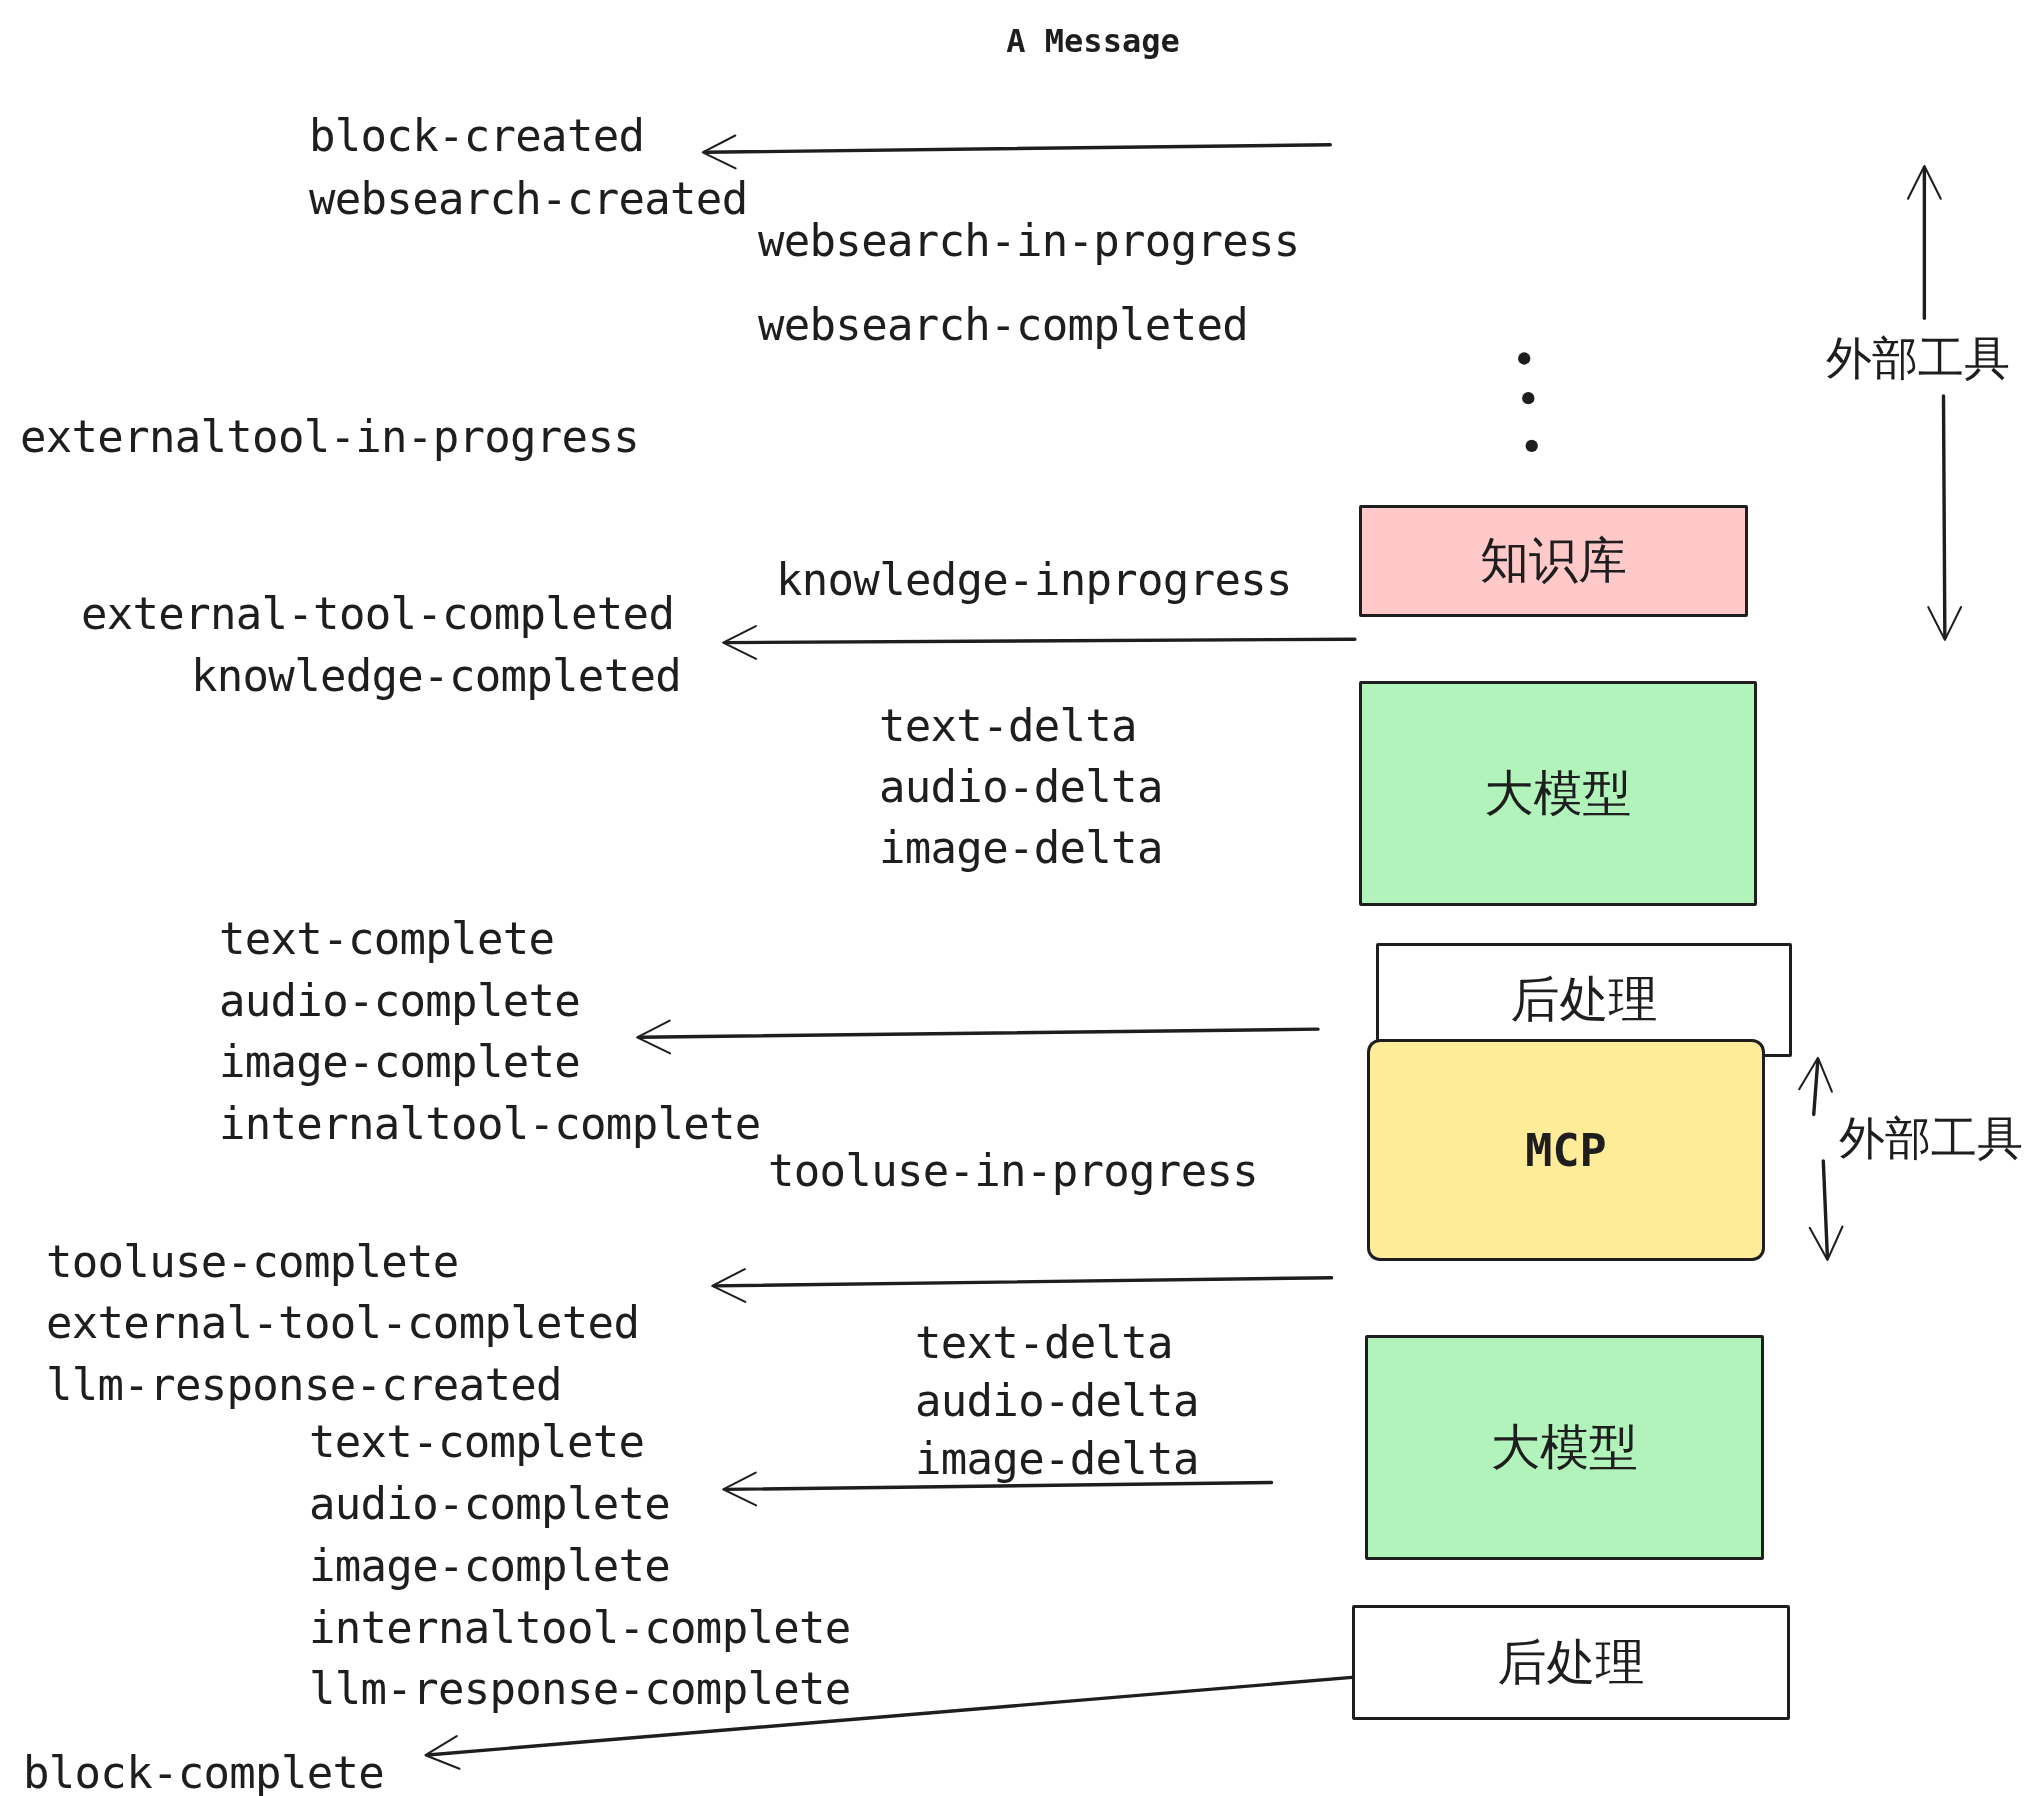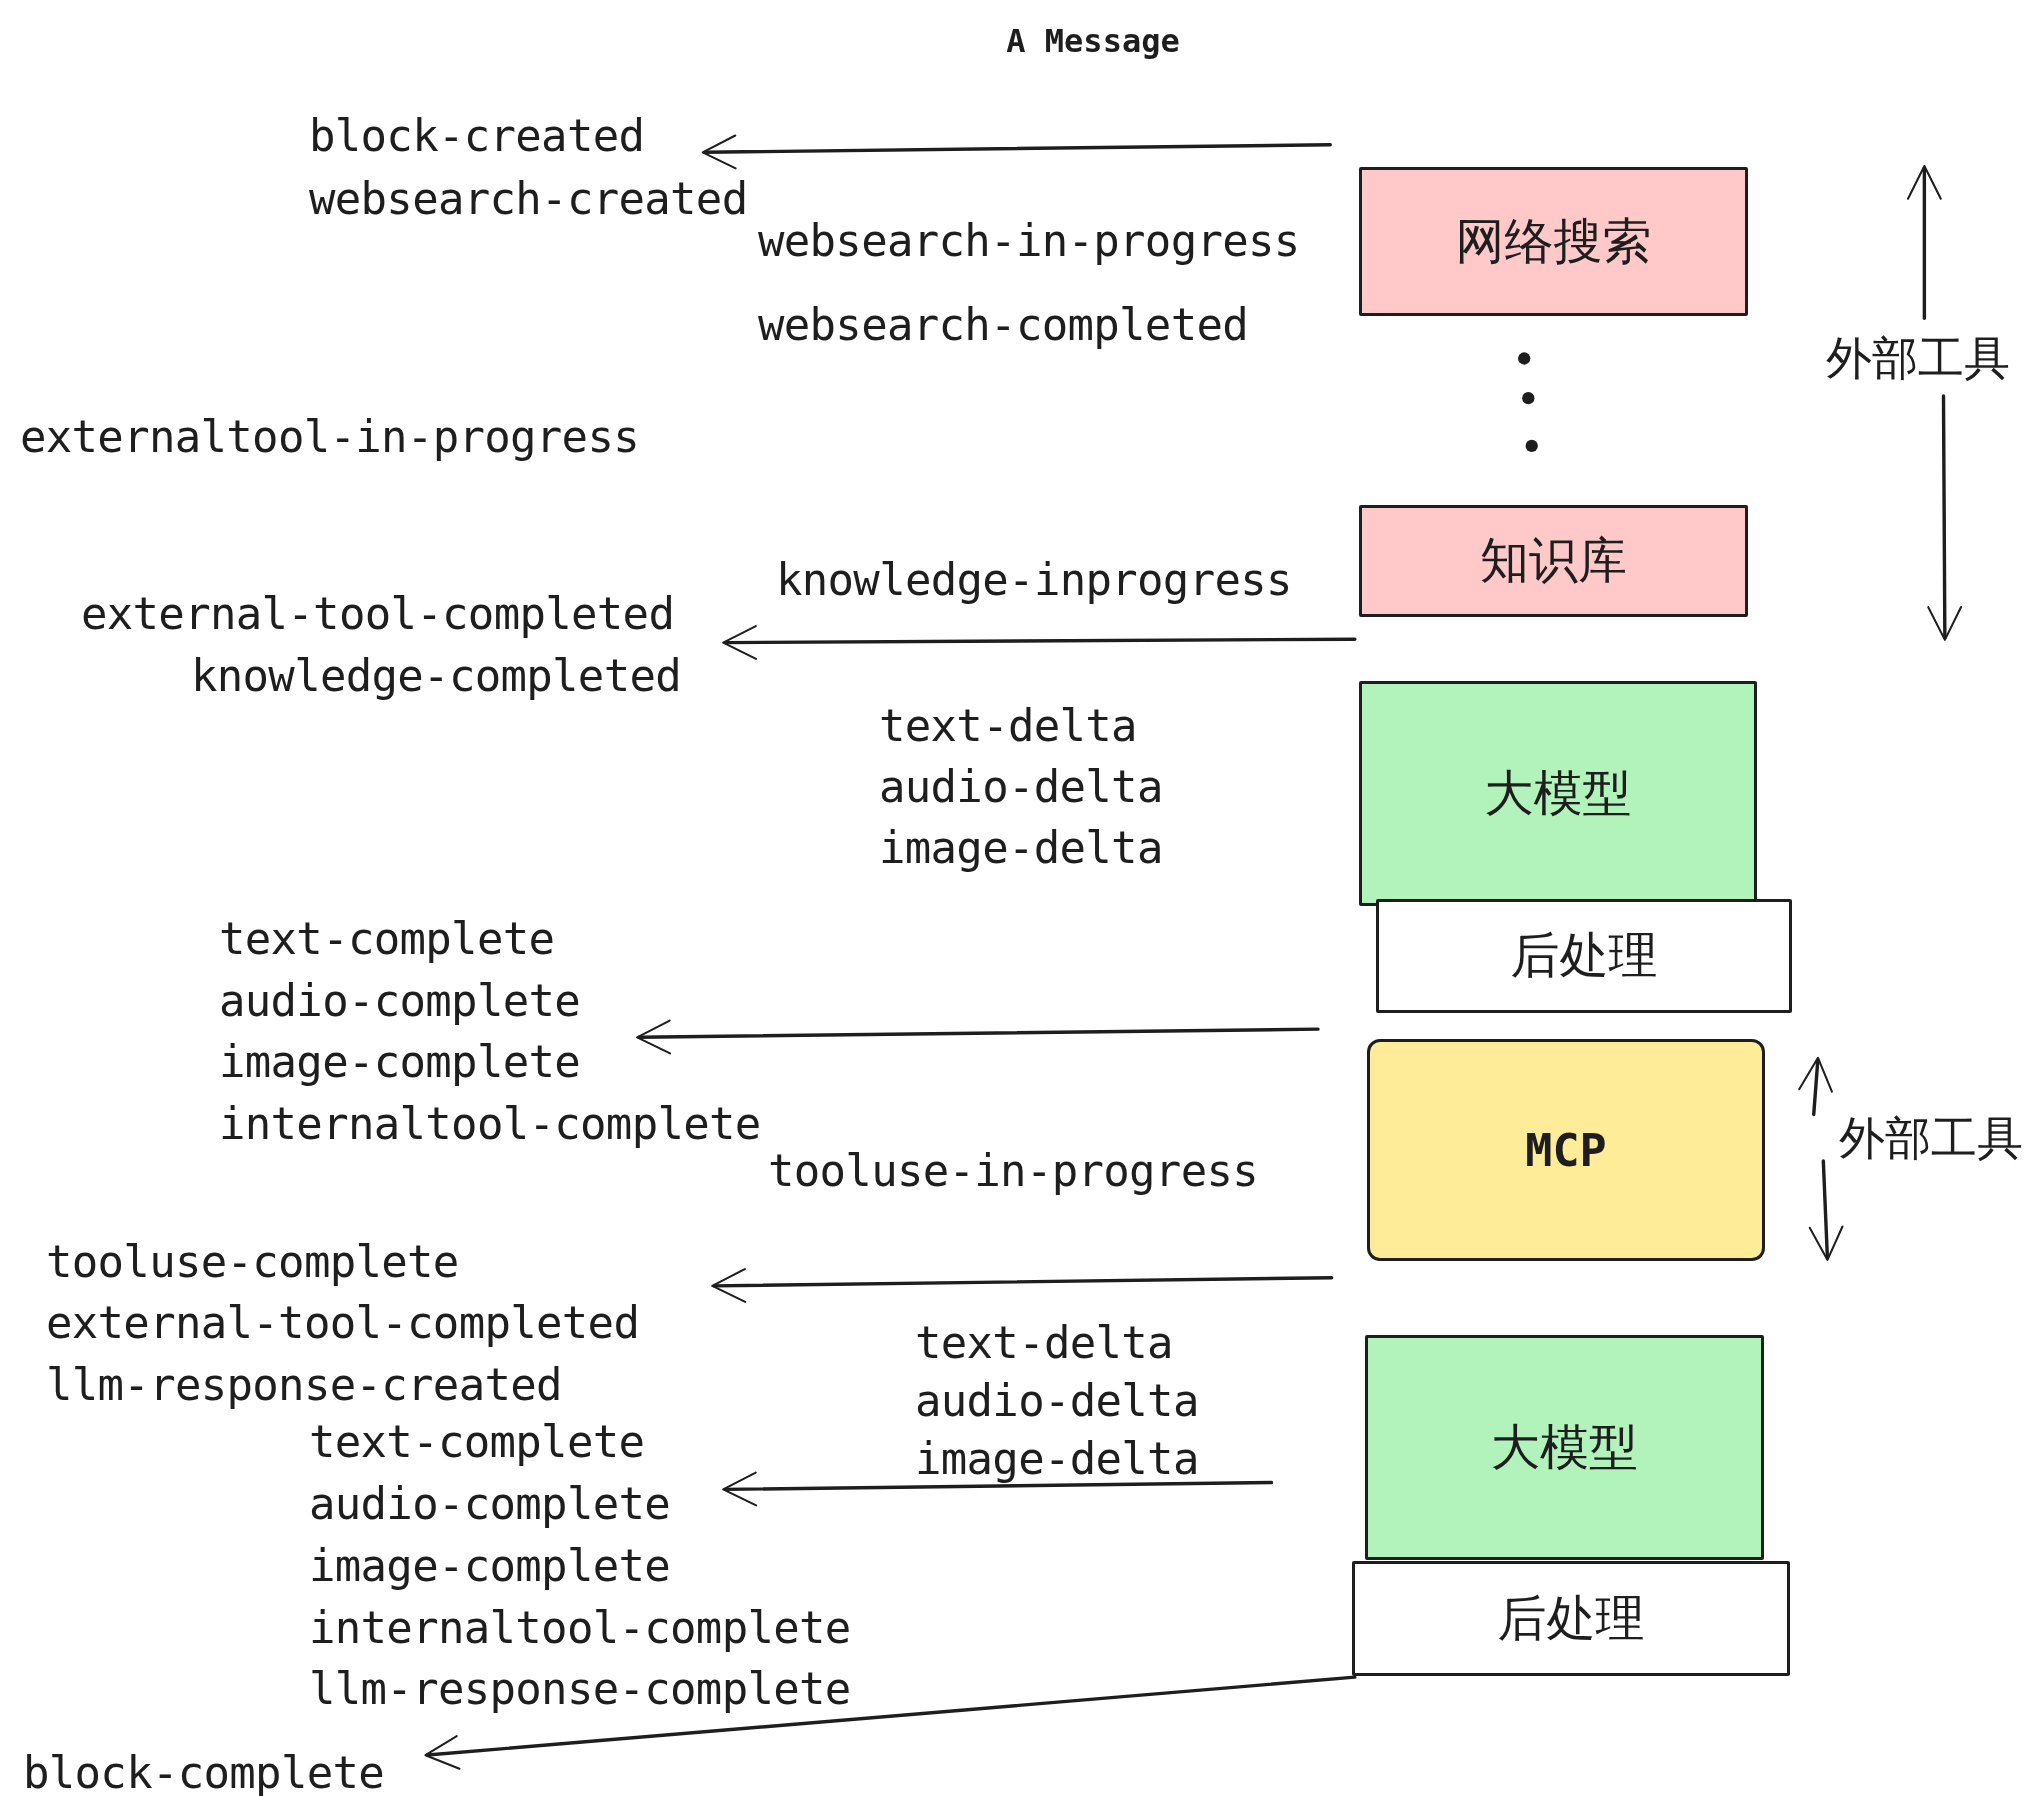--- a/index.html
+++ b/index.html
@@ -28,21 +28,21 @@
   .bx{
     position:absolute;display:flex;align-items:center;justify-content:center;
     border:3.4px solid var(--ink,#1e1e1e);border-radius:2px;
     box-sizing:border-box;
     font-family:"Liberation Sans","DejaVu Sans",sans-serif;
     font-size:49px;white-space:nowrap;
   }
   .bx-pink  {background:var(--pink,#ffc9c9);}
   .bx-green {background:var(--green,#b2f2bb);margin-top:44px;}
   .bx-yellow{background:var(--yellow,#ffec99);border-radius:13px;}
-  .bx-white {background:var(--white,#ffffff);}
+  .bx-white {background:var(--white,#ffffff);margin-top:44px;}
   .bx-mcp{font-family:"DejaVu Sans Mono","Liberation Mono",monospace;font-weight:bold;font-size:45px;}
   
   .side-label{
     position:absolute;transform:translateY(-50%);
     font-family:"Liberation Sans","DejaVu Sans",sans-serif;
     font-size:46px;white-space:nowrap;
   }
   svg.overlay{position:absolute;left:0;top:0;pointer-events:none;}
 </style>
 </head>
@@ -100,23 +100,20 @@
   <div class="ev" style="left:915px;top:1327px">text-delta</div>
   <div class="ev" style="left:915px;top:1385px">audio-delta</div>
   <div class="ev" style="left:915px;top:1443px">image-delta</div>
   <div class="ev" style="left:309px;top:1426px">text-complete</div>
   <div class="ev" style="left:309px;top:1488px">audio-complete</div>
   <div class="ev" style="left:309px;top:1550px">image-complete</div>
   <div class="ev" style="left:309px;top:1612px">internaltool-complete</div>
   <div class="ev" style="left:309px;top:1673px">llm-response-complete</div>
   <div class="ev" style="left:23px;top:1757px">block-complete</div>
 
-  <div class="bx bx-pink" style="left:1359px;top:167px;width:389px;height:149px">
-    <span>网络搜索</span>
-  </div>
   <div class="bx bx-pink" style="left:1359px;top:505px;width:389px;height:112px">
     <span>知识库</span>
   </div>
   <div class="bx bx-green" style="left:1359px;top:637px;width:398px;height:225px">
     <span>大模型</span>
   </div>
   <div class="bx bx-white" style="left:1376px;top:899px;width:416px;height:114px">
     <span>后处理</span>
   </div>
   <div class="bx bx-yellow bx-mcp" style="left:1367px;top:1039px;width:398px;height:222px">

